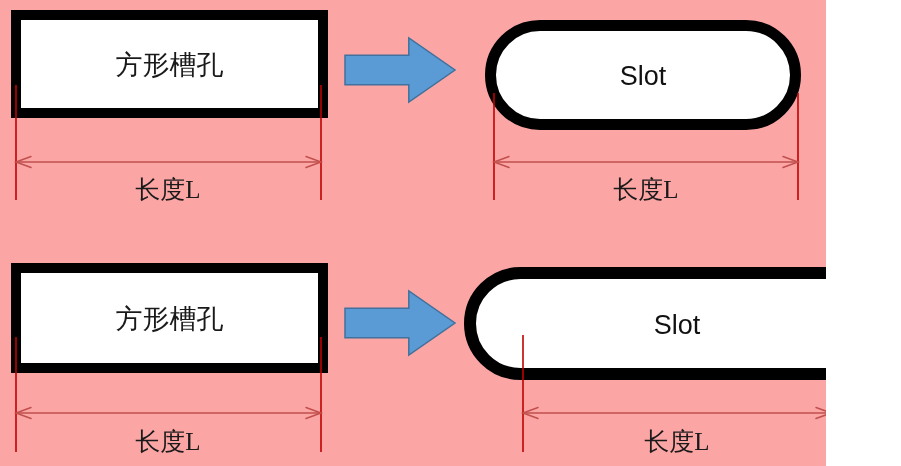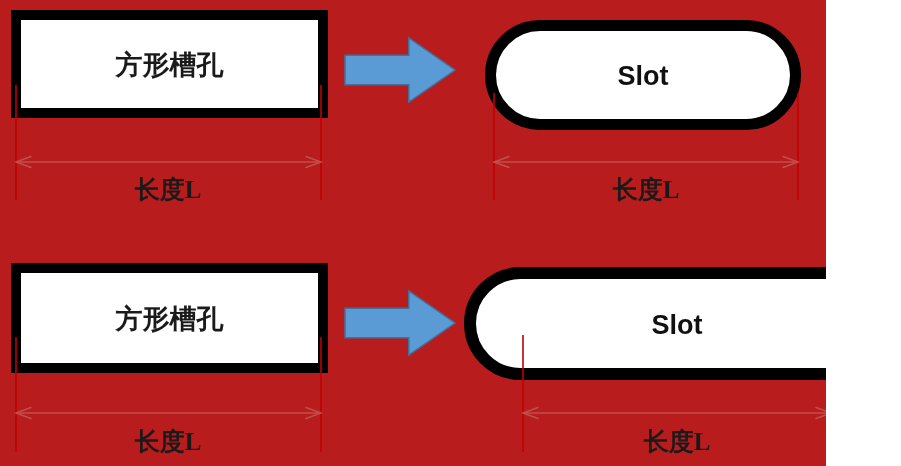--- a/index.html
+++ b/index.html
@@ -5,24 +5,23 @@
 <style>
   html, body {
     margin: 0;
     padding: 0;
     background: #ffffff;
   }
   #stage {
     position: relative;
     width: 826px;
     height: 466px;
-    background: #b91c1c;
+    background: #fca5a5;
     overflow: hidden;
     font-family: "Liberation Sans", sans-serif;
-    font-weight: bold;
   }
   #stage svg {
     position: absolute;
     top: 0;
     left: 0;
     width: 901px;
     height: 466px;
   }
   .lbl-cjk {
     font-family: "Liberation Serif", "DejaVu Serif", serif;

